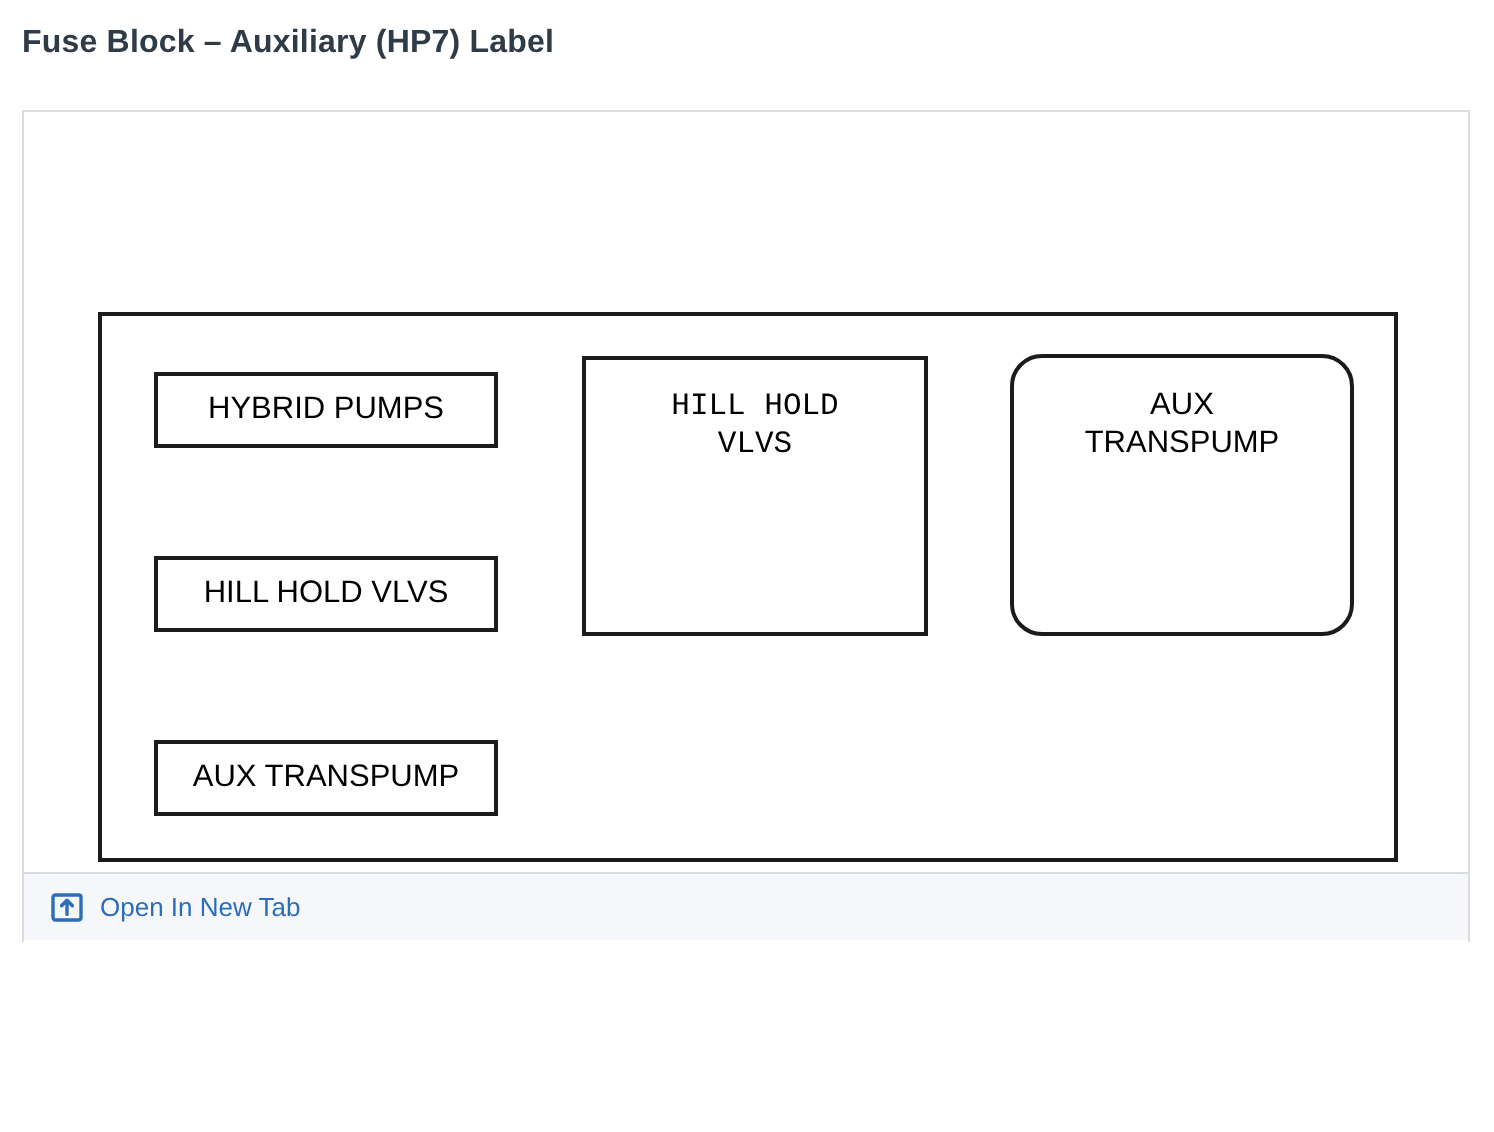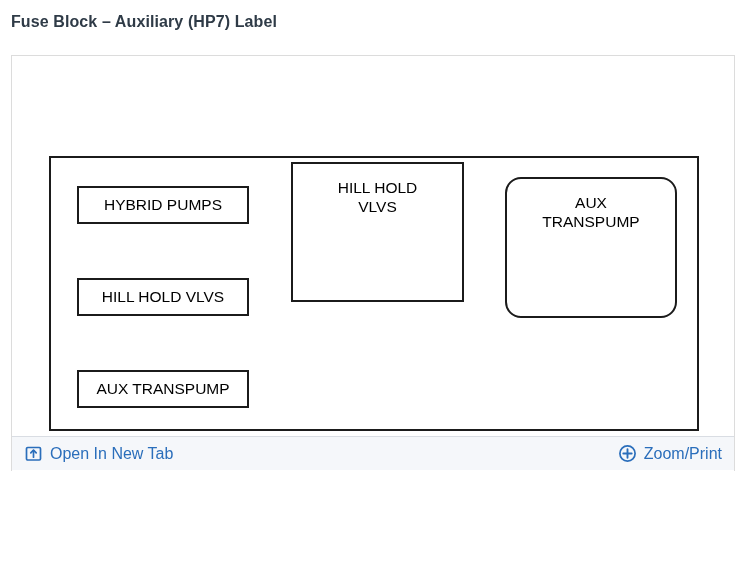--- a/index.html
+++ b/index.html
@@ -100,23 +100,24 @@
   #box-aux-transpump-left {
     left: 26px;
     top: 212px;
     width: 172px;
     height: 38px;
   }
 
   
   #box-hill-hold-vlvs-big {
     left: 240px;
-    top: 4px;
+    top: 20px;
     width: 173px;
     height: 140px;
+    font-family: Liberation Mono, monospace;
   }
   #box-aux-transpump-big {
     left: 454px;
     top: 19px;
     width: 172px;
     height: 141px;
     border-radius: 16px;
   }
 
   
@@ -132,21 +133,21 @@
     display: flex;
     align-items: center;
     justify-content: space-between;
     padding: 0 12px;
   }
   .footer-action {
     display: flex;
     align-items: center;
     gap: 7px;
     color: #2a6ebb;
-    font-size: 16px;
+    font-size: 13px;
     cursor: pointer;
     text-decoration: none;
     white-space: nowrap;
   }
   .footer-icon {
     display: inline-flex;
     align-items: center;
     justify-content: center;
     width: 19px;
     height: 19px;
@@ -188,24 +189,15 @@
       <span class="footer-icon">
         <svg width="17" height="17" viewBox="0 0 17 17" aria-hidden="true">
           <rect x="1.5" y="2.5" width="14" height="12.5" rx="1.2" fill="none" stroke="#2a6ebb" stroke-width="1.7"></rect>
           <path d="M8.5 12.2 V5.6" stroke="#2a6ebb" stroke-width="1.7" stroke-linecap="round"></path>
           <path d="M5.8 7.9 L8.5 5.1 L11.2 7.9" fill="none" stroke="#2a6ebb" stroke-width="1.7" stroke-linecap="round" stroke-linejoin="round"></path>
         </svg>
       </span>
       <span>Open In New Tab</span>
     </div>
 
-    <div class="footer-action">
-      <span class="footer-icon">
-        <svg width="19" height="19" viewBox="0 0 19 19" aria-hidden="true">
-          <circle cx="9.5" cy="9.5" r="7.6" fill="none" stroke="#2a6ebb" stroke-width="1.7"></circle>
-          <path d="M9.5 5.3 V13.7 M5.3 9.5 H13.7" stroke="#2a6ebb" stroke-width="1.9" stroke-linecap="round"></path>
-        </svg>
-      </span>
-      <span>Zoom/Print</span>
-    </div>
 
   </div>
 </div>
 
 </body></html>

